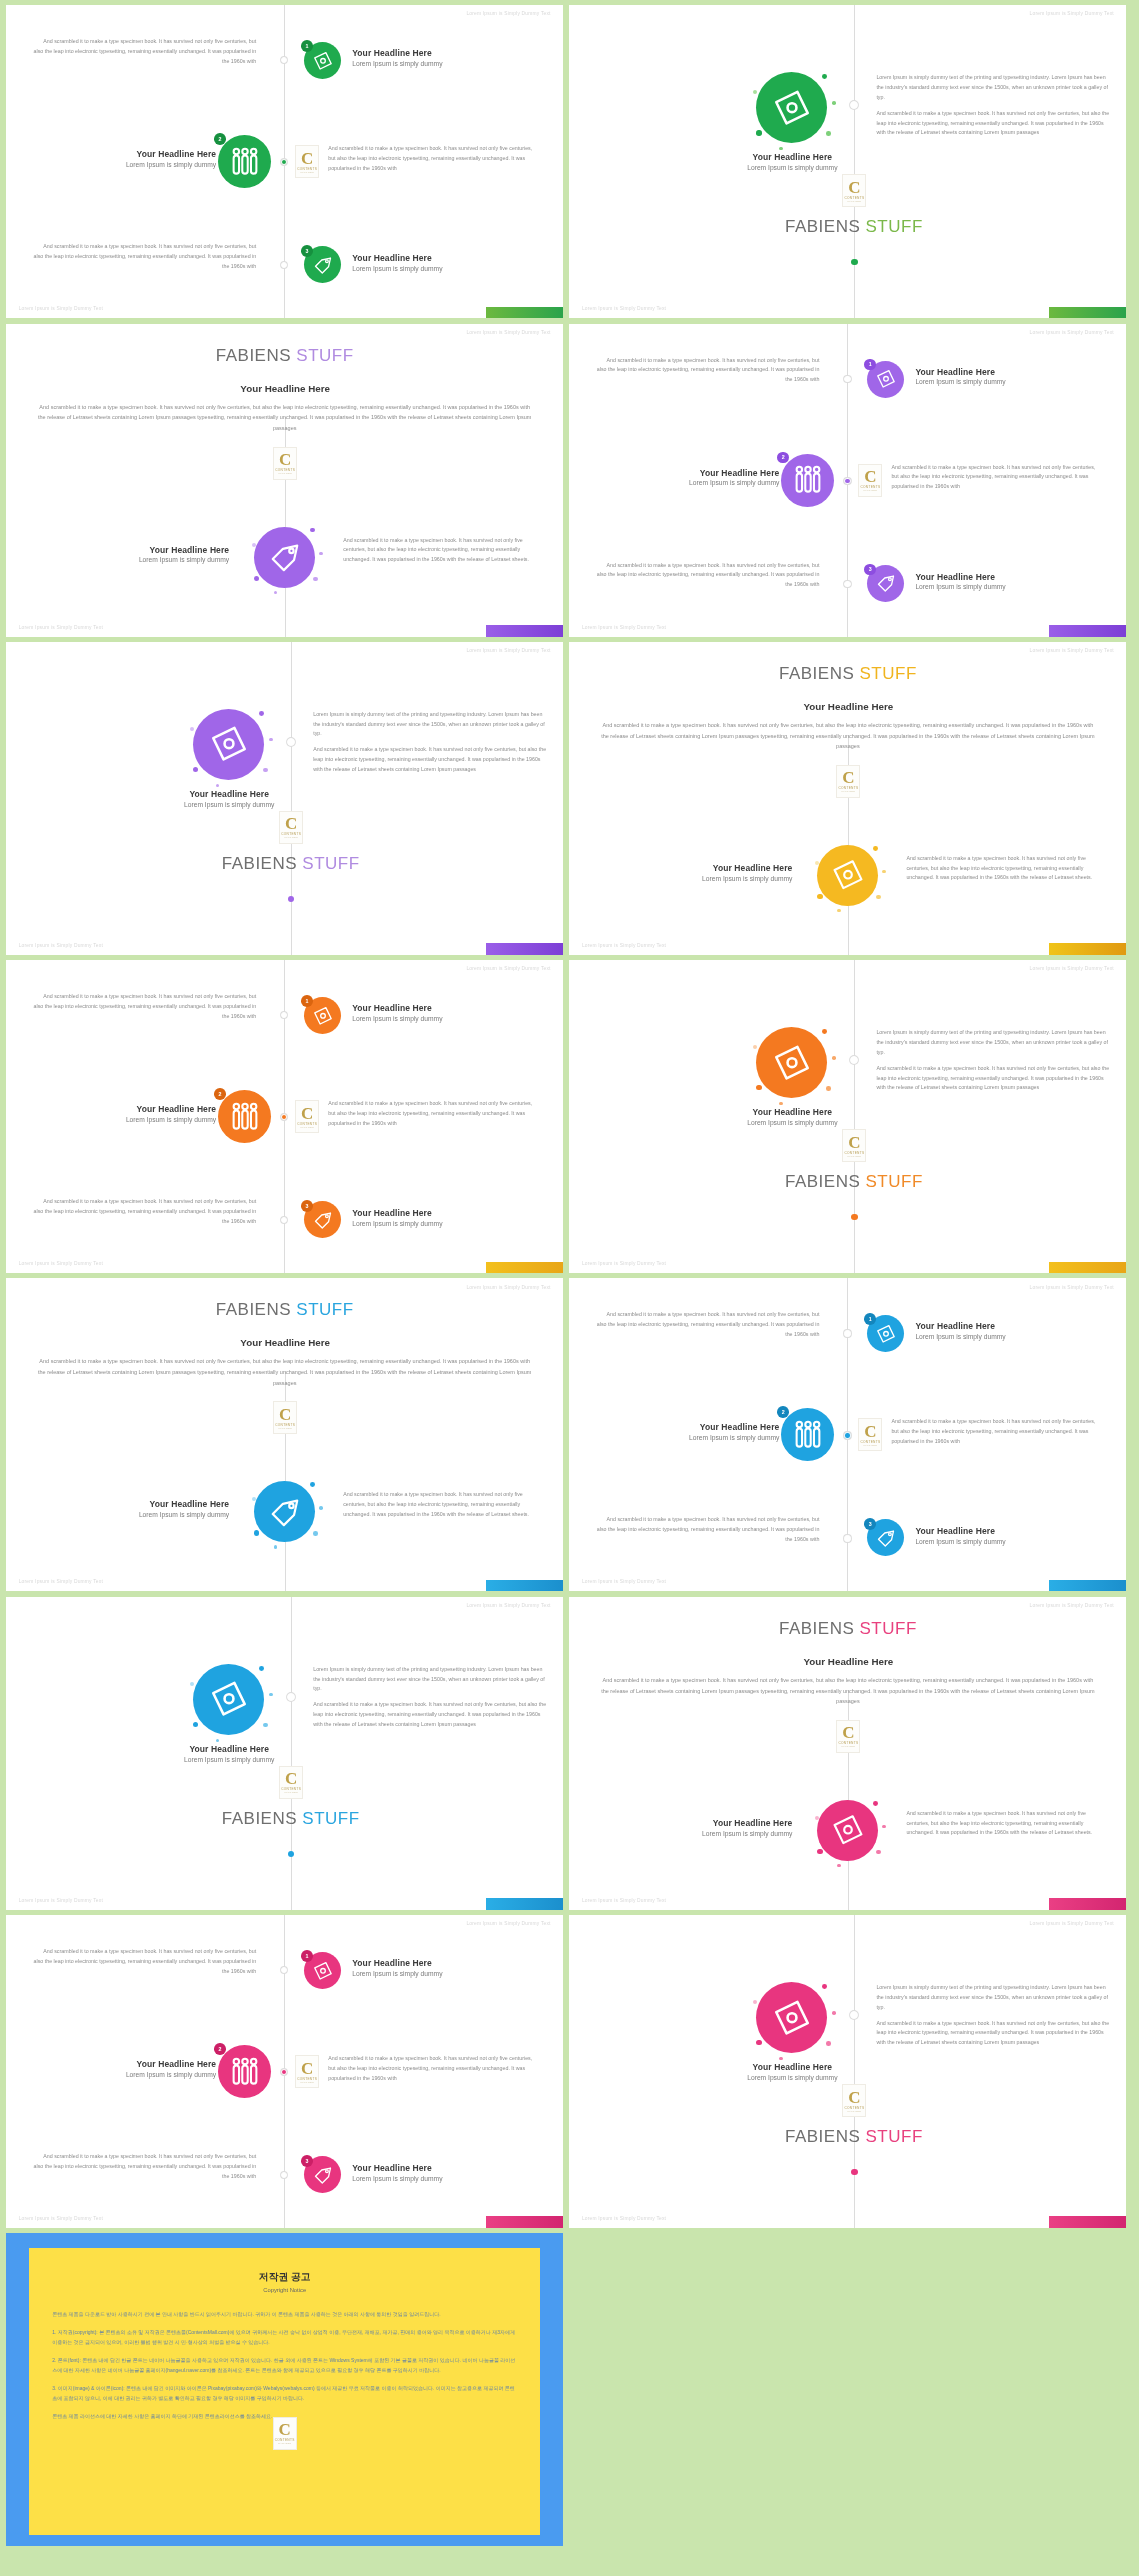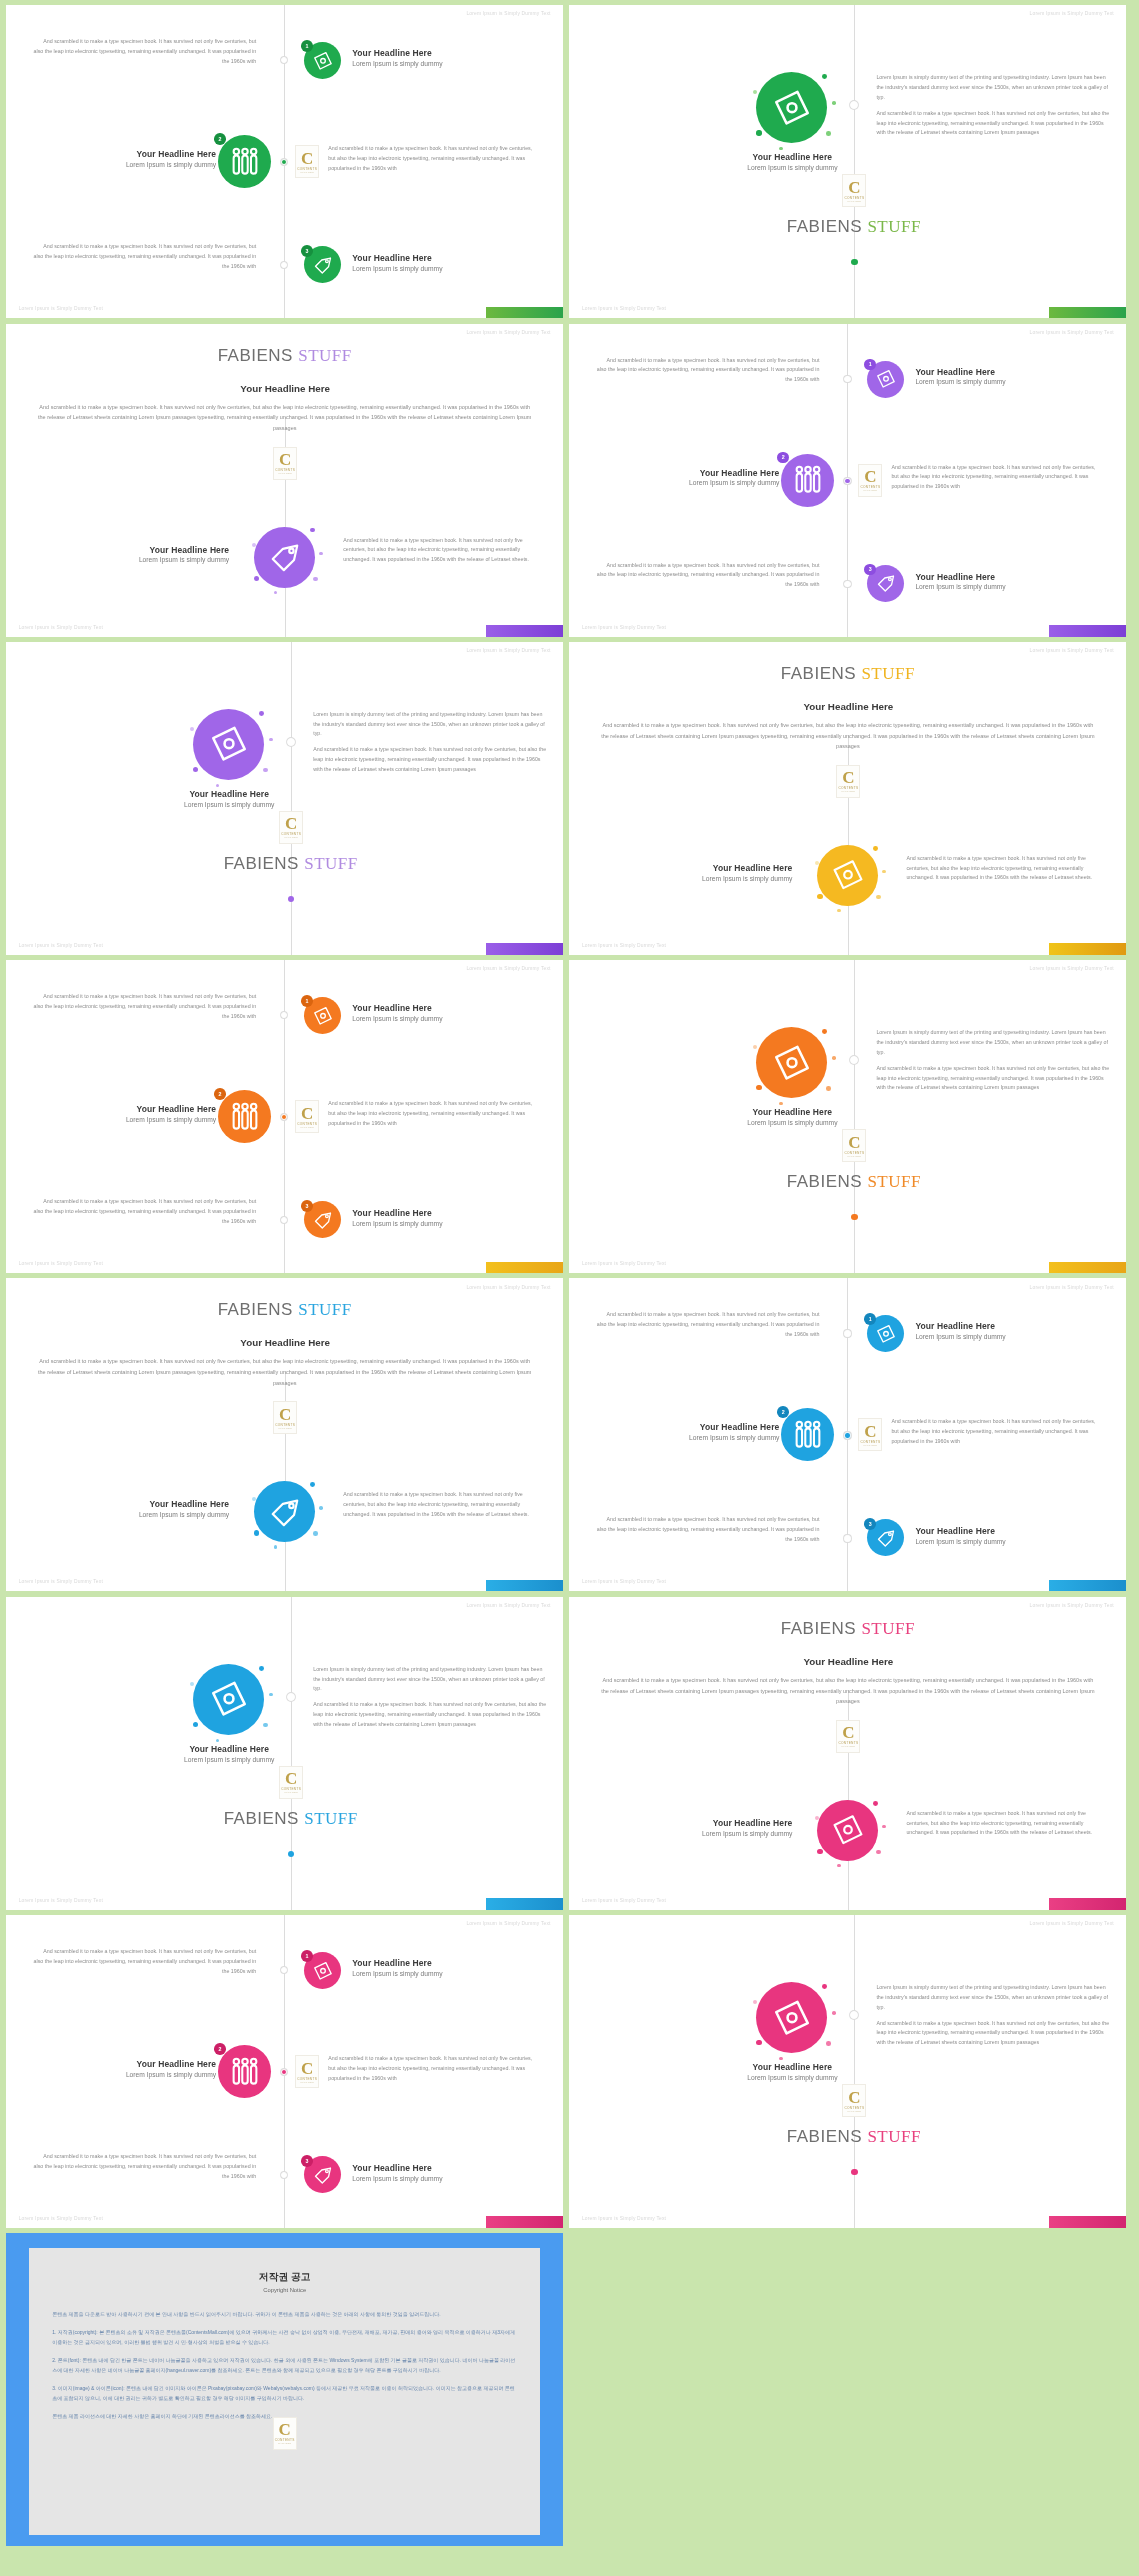--- a/index.html
+++ b/index.html
@@ -96,21 +96,21 @@
     color: #8c8c8c;
     text-align: center;
   }
   .brand {
     font-size: 17px;
     letter-spacing: 0.5px;
     color: #6f6f6f;
     text-align: center;
     font-weight: 400;
   }
-  .brand .hi { font-weight: 400; font-family: Liberation Serif, serif; }
+  .brand .hi { font-weight: 400; }
 
   
   .bub { position: absolute; border-radius: 50%; }
   .bub svg { position: absolute; left: 50%; top: 50%; transform: translate(-50%,-50%); }
   .deco { position: absolute; border-radius: 50%; }
   .badge {
     position: absolute;
     width: 11.6px; height: 11.6px;
     border-radius: 50%;
     color: #fff;
@@ -134,21 +134,21 @@
     height: 313px;
     margin: 5.3px 0 7.1px 6.2px;
     background: #4a9bf0;
     position: relative;
     overflow: hidden;
   }
   .cr-card {
     position: absolute;
     left: 23px; top: 14.2px;
     width: 511px; height: 287px;
-    background: #e5e5e5;
+    background: #fde047;
   }
   .cr-title { text-align: center; font-size: 9.8px; font-weight: 700; color: #333; margin-top: 23px; }
   .cr-sub { text-align: center; font-size: 5.8px; color: #666; margin-top: 3.6px; }
   .cr-body { margin: 16px 23px 0 23px; font-size: 5px; line-height: 2.0; color: #5e7fa8; }
   .cr-body p { margin-bottom: 8px; }
   .cr-logo { position: absolute; left: 50%; transform: translateX(-50%); bottom: 85px; }
 </style>
 </head>
 <body>
 

